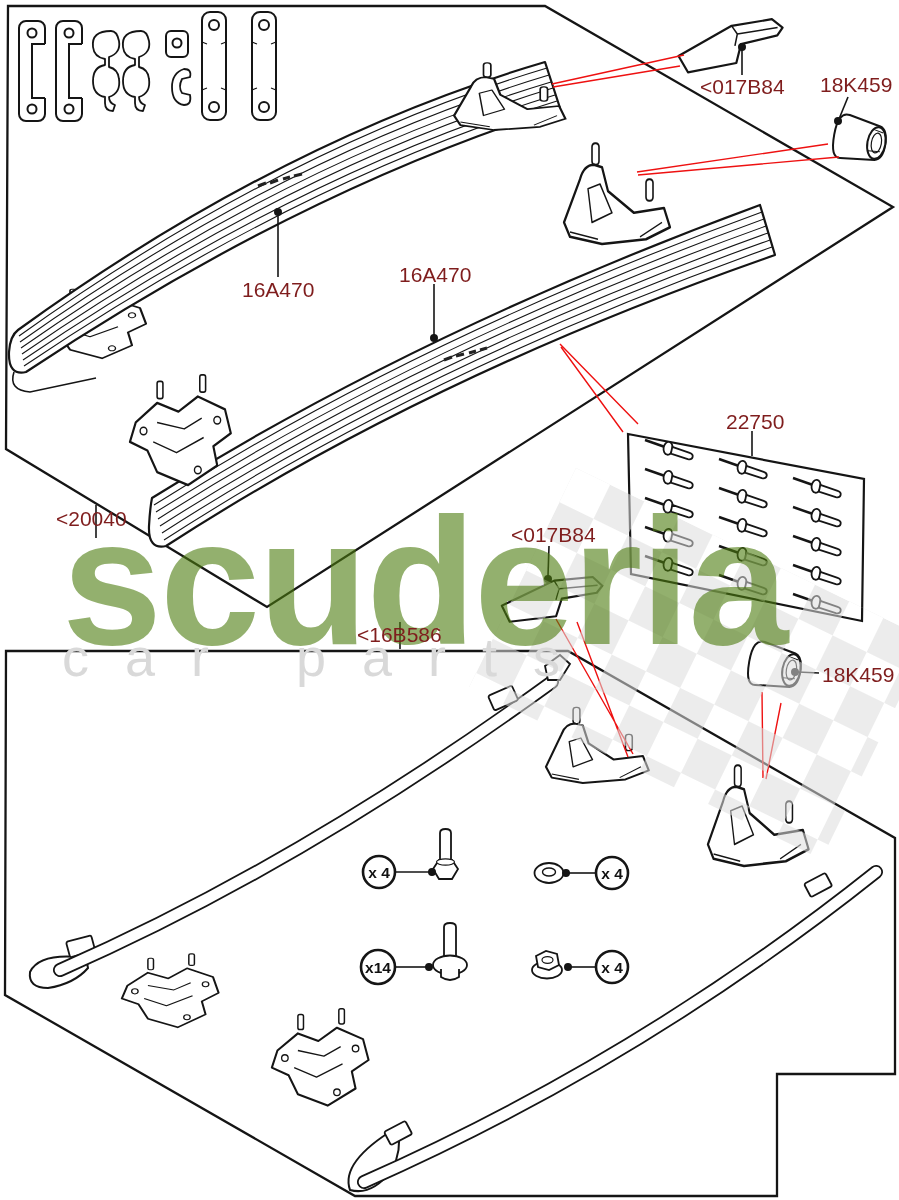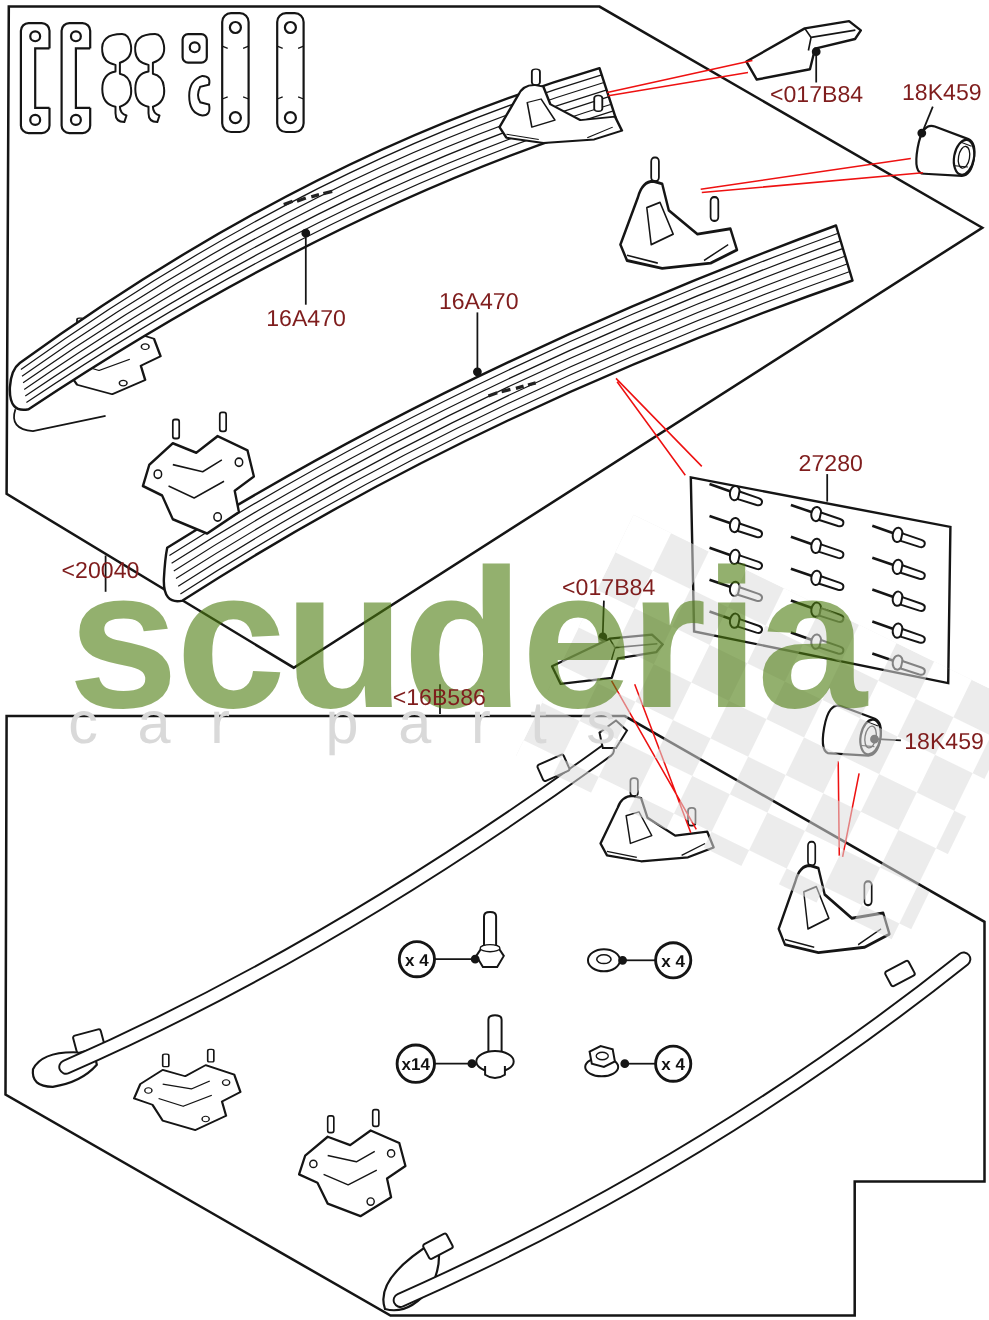--- a/index.html
+++ b/index.html
@@ -272,19 +272,19 @@
 </svg>
 
 <div class="wm-checker"></div>
 <div class="wm-brand">scuderia</div>
 <div class="wm-sub">car parts</div>
 
 <div class="plabel" style="left:242px;top:279px">16A470</div>
 <div class="plabel" style="left:399px;top:264px">16A470</div>
 <div class="plabel" style="left:700px;top:76px">&lt;017B84</div>
 <div class="plabel" style="left:820px;top:74px">18K459</div>
-<div class="plabel" style="left:726px;top:411px">27280</div>
+<div class="plabel" style="left:726px;top:411px">22750</div>
 <div class="plabel" style="left:56px;top:508px">&lt;20040</div>
 <div class="plabel" style="left:357px;top:624px">&lt;16B586</div>
 <div class="plabel" style="left:511px;top:524px">&lt;017B84</div>
 <div class="plabel" style="left:822px;top:664px">18K459</div>
 
 </div>
 
 </body></html>

